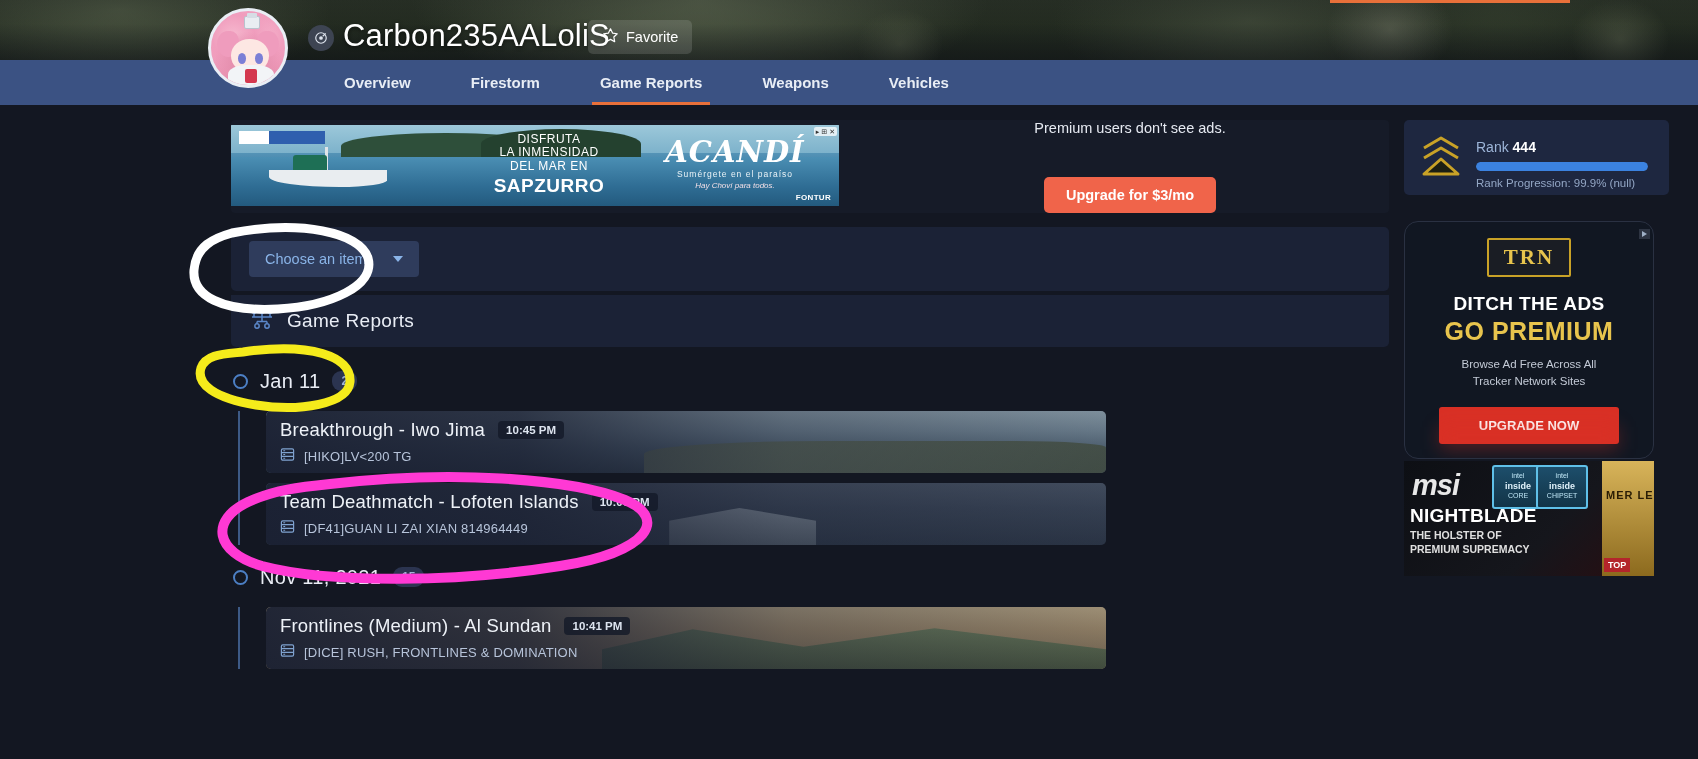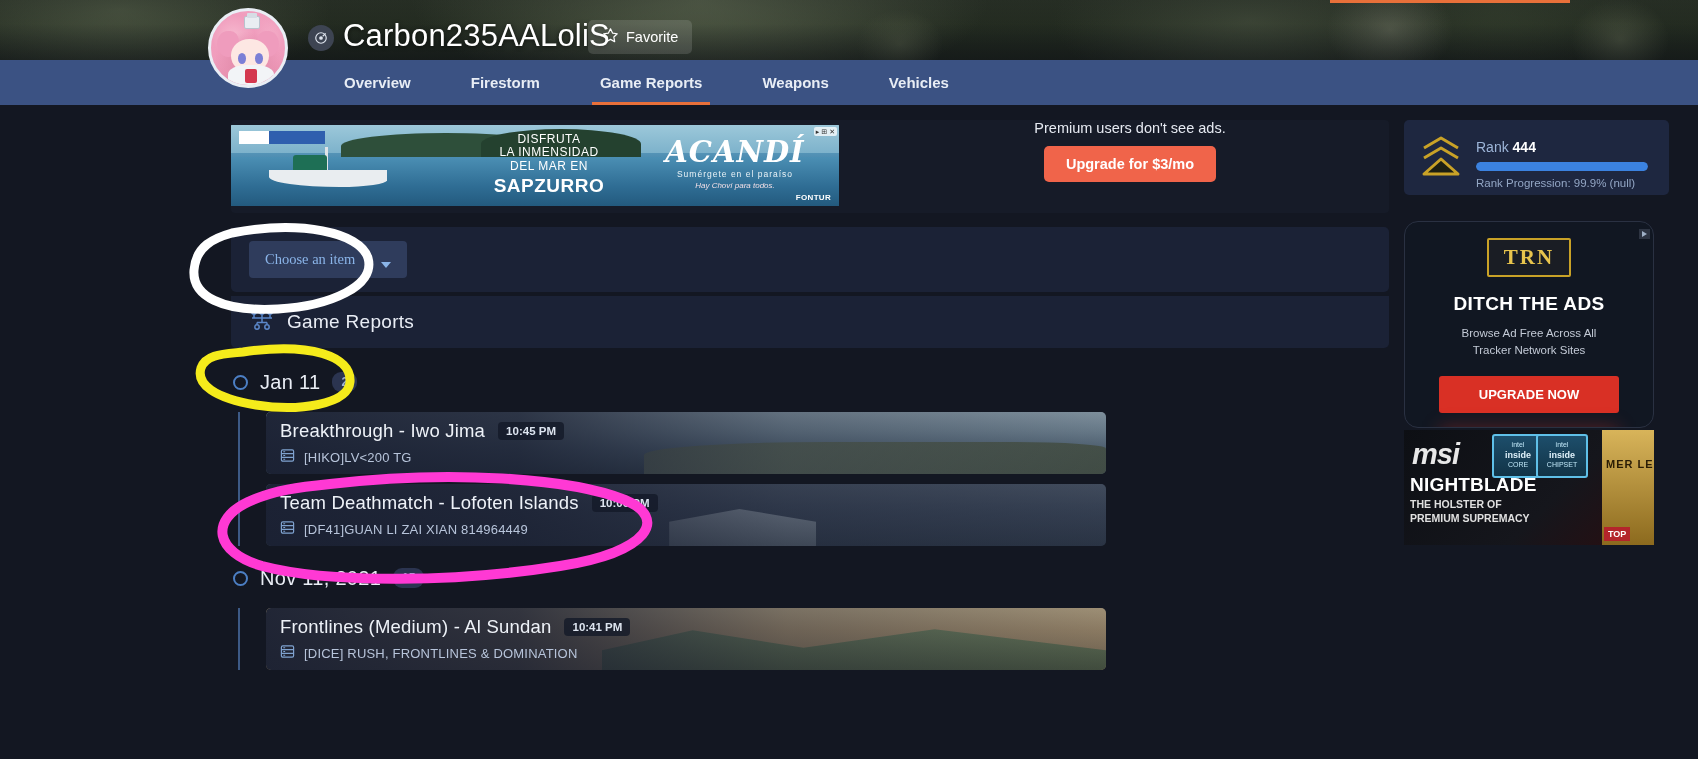--- a/index.html
+++ b/index.html
@@ -129,36 +129,36 @@
   .ad-txt .l1{ font-size:12px; letter-spacing:.5px; }
   .ad-txt .l4{ font-size:19px; font-weight:700; letter-spacing:.5px; margin-top:2px;}
   .ad-logo{ position:absolute; right:14px; top:10px; width:180px; text-align:center; }
   .ad-logo .big{ color:#fff; font-size:29px; font-weight:700; font-style:italic; letter-spacing:1px; font-family:"DejaVu Serif", serif; }
   .ad-logo .sml{ color:#eaf3f7; font-size:8.5px; letter-spacing:1px; }
   .ad-logo .scr{ color:#f2dfe6; font-size:8px; font-style:italic; margin-top:2px;}
   .ad-fontur{ position:absolute; right:8px; bottom:4px; font-size:8px; color:#fff; font-weight:700; letter-spacing:.3px;}
   .ad-ctrl{ position:absolute; right:2px; top:2px; display:flex; gap:2px; align-items:center; background:rgba(255,255,255,.75); padding:1px 2px; border-radius:2px;}
   .ad-ctrl span{ font-size:7px; color:#333; line-height:1; }
 
-  .premium-box{ position:absolute; left:640px; top:0; width:518px; height:93px; display:flex; flex-direction:column; align-items:center; justify-content:flex-start; gap:10px;}
+  .premium-box{ position:absolute; left:640px; top:0; width:518px; height:93px; display:flex; flex-direction:column; align-items:center; justify-content:space-between; gap:10px;}
   .premium-box .ptxt{ color:#e6eaf2; font-size:14.5px; }
   .upgrade-btn{
     background:#f0644a; color:#fff; border:none; border-radius:5px;
     padding:10px 22px; font-size:14.5px; font-weight:700; cursor:pointer;
     font-family:"Liberation Sans", sans-serif;
   }
 
   .panel{
     margin-top:14px; width:1158px; background:#1b2236; border-radius:5px;
     padding:14px 18px; display:flex; align-items:center; min-height:62px;
   }
   .choose-btn{
     background:#2f3c5c; color:#8ab4e8; border:none; border-radius:4px;
-    padding:10px 16px; font-size:14.5px; cursor:pointer; display:flex; align-items:flex-end; gap:26px;
-    font-family:Liberation Serif, serif;
+    padding:10px 16px; font-size:14.5px; cursor:pointer; display:flex; align-items:center; gap:26px;
+    font-family:Liberation Sans, sans-serif;
   }
   .caret{ width:0;height:0;border-left:5px solid transparent;border-right:5px solid transparent;border-top:6px solid #8ab4e8; }
 
   .panel2{
     margin-top:4px; width:1158px; background:#1b2236; border-radius:0 0 5px 5px;
     padding:12px 18px; display:flex; align-items:center; gap:12px; min-height:52px;
   }
   .gr-title{ color:#e9edf5; font-size:19px; font-weight:400; letter-spacing:.3px; }
 
   
@@ -465,20 +465,21 @@
         <span class="trn-ichoices">
           <svg width="11" height="10" viewBox="0 0 11 10">
               <path d="M0 0h11v10H0z" fill="#2d3442"></path>
               <path d="M3 2l5 3-5 3z" fill="#9fb0c6"></path>
             </svg>
         </span>
         <div class="trn-logo">
           <span>TRN</span>
         </div>
         <div class="trn-l1">DITCH THE ADS</div>
+        <div class="trn-l2">GO PREMIUM</div>
         <div class="trn-sub">
           <div>Browse Ad Free Across All</div>
           <div>Tracker Network Sites</div>
         </div>
         <div class="trn-glow"></div>
         <button class="trn-cta">UPGRADE NOW</button>
       </div>
 
       <div class="msi-ad">
         <div class="msi-brand">msi</div>

